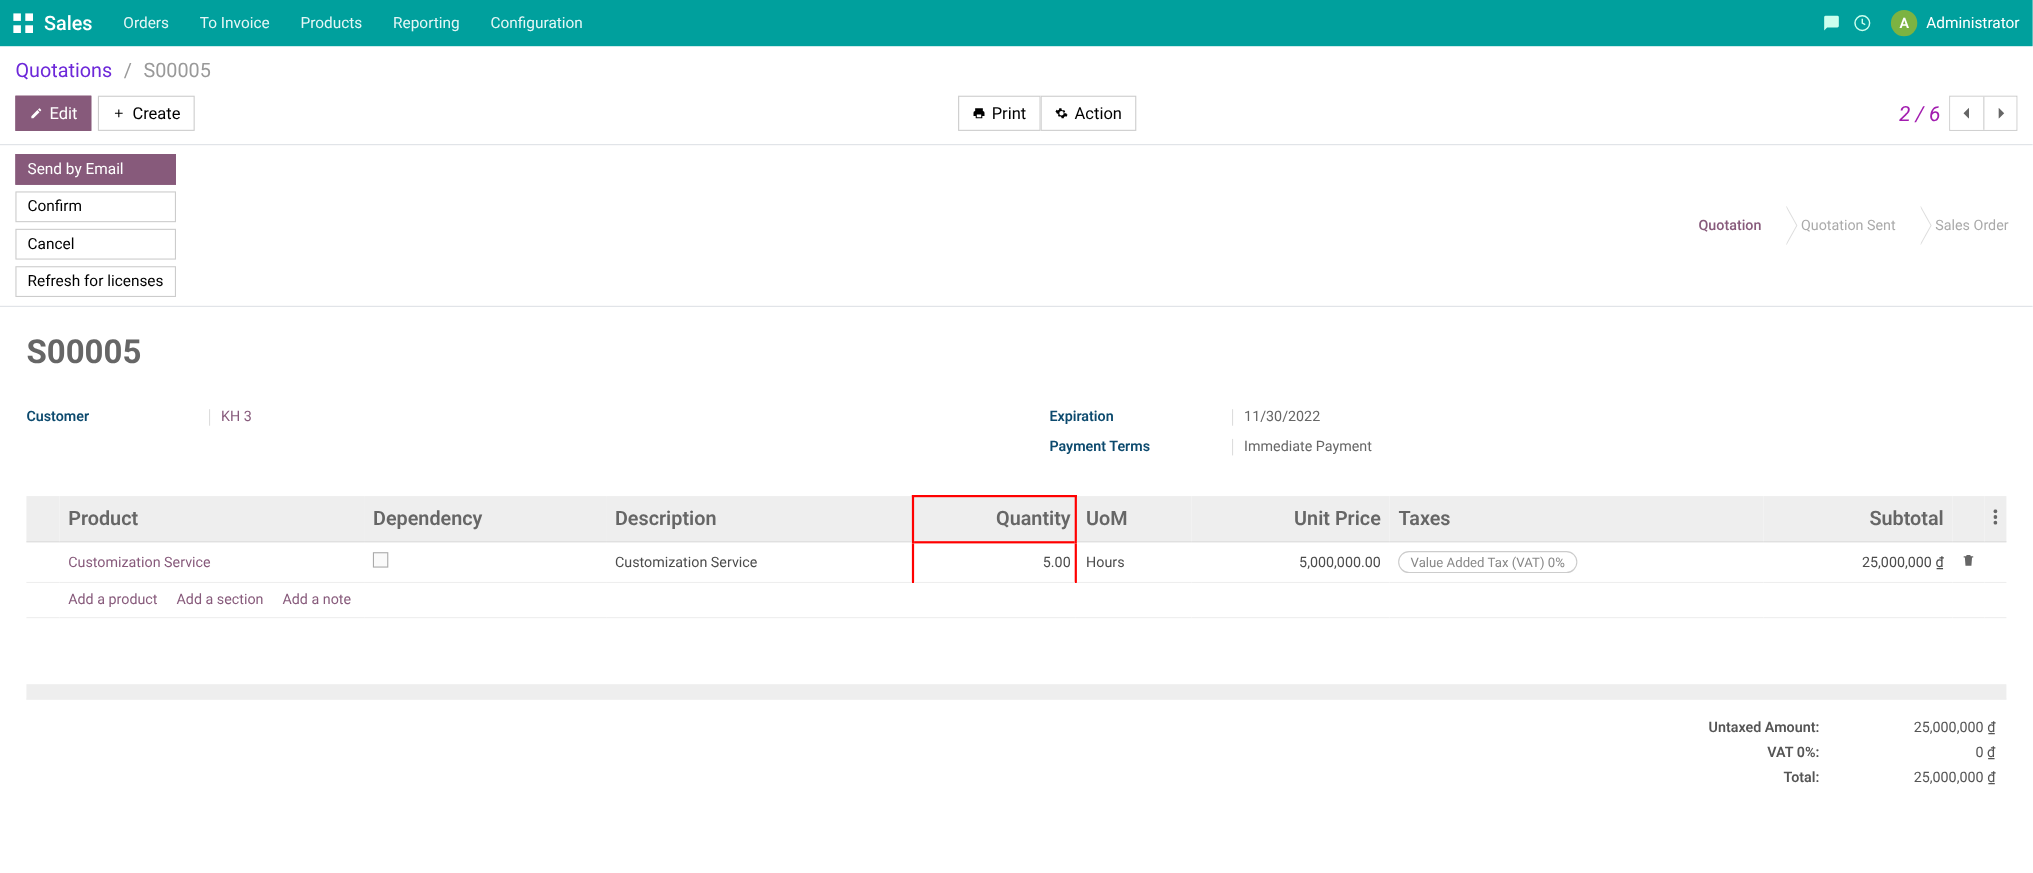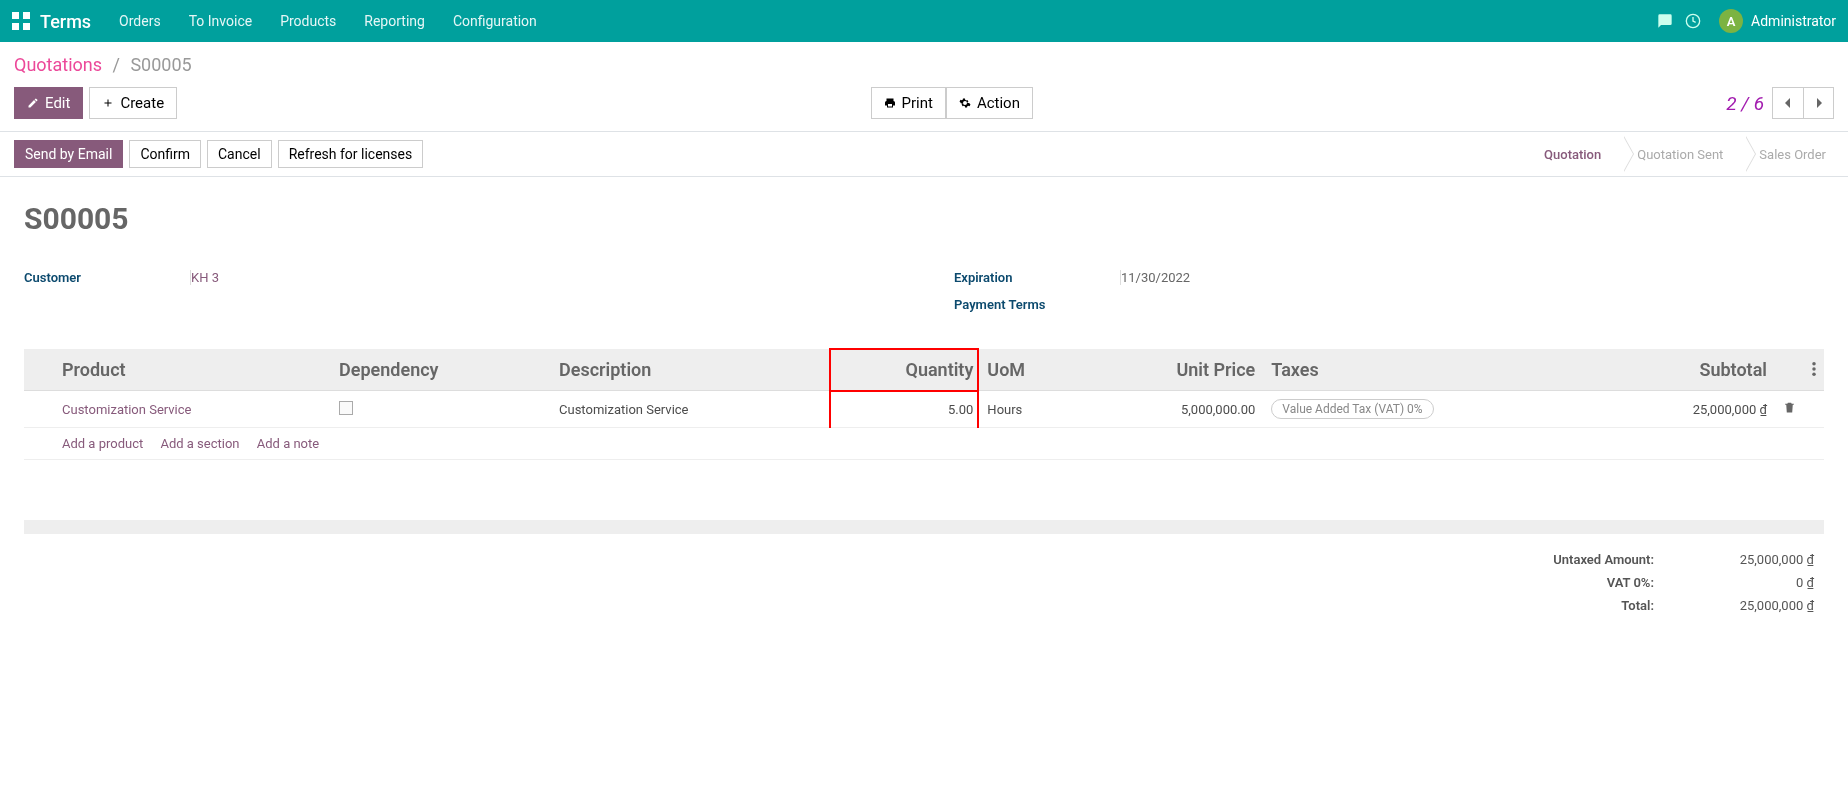--- a/index.html
+++ b/index.html
@@ -13,57 +13,57 @@
 .navbar .nav-link { color: #e5f6f6; margin-right: 28px; font-size: 14px; cursor: pointer; }
 .navbar .spacer { flex: 1; }
 .navbar .nav-icon { margin: 0 6px; cursor: pointer; display: inline-flex; align-items: center; }
 .navbar .nav-icon svg { fill: #cfe; width: 16px; height: 16px; }
 .navbar .avatar { width: 24px; height: 24px; border-radius: 50%; background: #7cb342; color: #fff; display: inline-flex; align-items: center; justify-content: center; font-weight: 600; margin: 0 8px 0 12px; }
 .navbar .username { font-size: 14px; }
 
 
 .control-panel { padding: 12px 14px 0; }
 .breadcrumb { font-size: 18px; margin-bottom: 12px; }
-.breadcrumb .bc-root { color: #ec4899; cursor: pointer; }
+.breadcrumb .bc-root { color: #6d28d9; cursor: pointer; }
 .breadcrumb .bc-sep { color: #999; margin: 0 6px; }
 .breadcrumb .bc-leaf { color: #999; }
 
 .cp-row { display: flex; align-items: center; }
 .cp-left { display: flex; gap: 6px; }
 .cp-center { flex: 1; display: flex; justify-content: center; gap: 0; }
 .cp-right { display: flex; align-items: center; gap: 8px; }
 .btn { border: 1px solid #ccc; background: #fff; padding: 6px 12px; font-size: 15px; cursor: pointer; display: inline-flex; align-items: center; gap: 6px; }
 .btn-primary { background: #875a7b; color: #fff; border-color: #875a7b; }
 .btn svg { width: 12px; height: 12px; fill: currentColor; }
 .pager { font-size: 19px; color: #a21caf; font-style: italic; }
 .pager-btns { display: inline-flex; border: 1px solid #ccc; }
 .pager-btns button { border: none; background: #fff; width: 30px; height: 30px; cursor: pointer; display: flex; align-items: center; justify-content: center; }
 .pager-btns button + button { border-left: 1px solid #ccc; }
 .pager-btns svg { width: 10px; height: 10px; fill: #666; }
 
 
 .statusbar-wrap { display: flex; align-items: center; border-top: 1px solid #dee2e6; border-bottom: 1px solid #dee2e6; margin-top: 12px; }
-.statusbar-btns { display: flex; gap: 6px; padding: 8px 14px; }
+.statusbar-btns { display: flex; gap: 6px; padding: 8px 14px; flex-direction: column; }
 .statusbar-btns .btn { font-size: 14px; padding: 5px 10px; }
 .statusbar-spacer { flex: 1; }
 .status-steps { display: flex; align-items: stretch; height: 36px; }
 .status-step { position: relative; padding: 0 22px 0 14px; display: flex; align-items: center; color: #aaa; font-size: 13px; background: #fff; }
 .status-step.active { color: #875a7b; font-weight: 500; }
 .status-step::after { content: ""; position: absolute; right: -10px; top: 0; width: 0; height: 0; border-top: 18px solid transparent; border-bottom: 18px solid transparent; border-left: 10px solid #fff; z-index: 2; }
 .status-step::before { content: ""; position: absolute; right: -11px; top: 0; width: 0; height: 0; border-top: 18px solid transparent; border-bottom: 18px solid transparent; border-left: 10px solid #ddd; z-index: 1; }
 .status-step:last-child::after, .status-step:last-child::before { display: none; }
 
 
 .form-sheet { padding: 24px 24px; max-width: 100%; }
 .form-title { font-size: 30px; color: #666; margin-bottom: 28px; }
 .form-columns { display: flex; gap: 60px; margin-bottom: 30px; }
 .form-col { flex: 1; }
 .form-row { display: flex; align-items: center; padding: 6px 0; }
 .form-label { width: 166px; font-weight: 600; color: #0c4a6e; font-size: 13px; }
-.form-value { flex: 1; font-size: 13px; color: #666; border-left: 1px solid #ddd; }
+.form-value { flex: 1; font-size: 13px; color: #666; border-left: 1px solid #ddd; padding-left: 10px; }
 .form-value.link { color: #875a7b; cursor: pointer; }
 
 
 .tabs { display: flex; border-bottom: 1px solid #dee2e6; }
 .tab { padding: 8px 14px; font-size: 14px; color: #875a7b; cursor: pointer; border: 1px solid transparent; border-bottom: none; position: relative; top: 1px; }
 .tab.active { color: #4c4c4c; border-color: #dee2e6; background: #fff; }
 
 
 .order-table { width: 100%; border-collapse: collapse; margin-top: 0; }
 .order-table th { background: #eee; text-align: left; padding: 10px 8px; font-weight: 600; font-size: 18px; color: #666; border-bottom: 1px solid #ddd; }
@@ -91,21 +91,21 @@
 
 <div class="navbar">
   <span class="apps-icon">
     <svg viewBox="0 0 18 18">
         <rect width="7" height="7"></rect>
         <rect x="11" width="7" height="7"></rect>
         <rect y="11" width="7" height="7"></rect>
         <rect x="11" y="11" width="7" height="7"></rect>
       </svg>
   </span>
-  <span class="brand">Terms</span>
+  <span class="brand">Sales</span>
   <span class="nav-link">Orders</span>
   <span class="nav-link">To Invoice</span>
   <span class="nav-link">Products</span>
   <span class="nav-link">Reporting</span>
   <span class="nav-link">Configuration</span>
   <span class="spacer"></span>
   <span class="nav-icon">
     <svg viewBox="0 0 24 24">
         <path d="M20 2H4a2 2 0 00-2 2v18l4-4h14a2 2 0 002-2V4a2 2 0 00-2-2z"></path>
       </svg>
@@ -198,20 +198,21 @@
         <div class="form-value link">KH 3</div>
       </div>
     </div>
     <div class="form-col">
       <div class="form-row">
         <div class="form-label">Expiration</div>
         <div class="form-value">11/30/2022</div>
       </div>
       <div class="form-row">
         <div class="form-label">Payment Terms</div>
+        <div class="form-value">Immediate Payment</div>
       </div>
     </div>
   </div>
 
 
   <table class="order-table">
     <thead>
       <tr>
         <th class="handle"></th>
         <th>Product</th>

